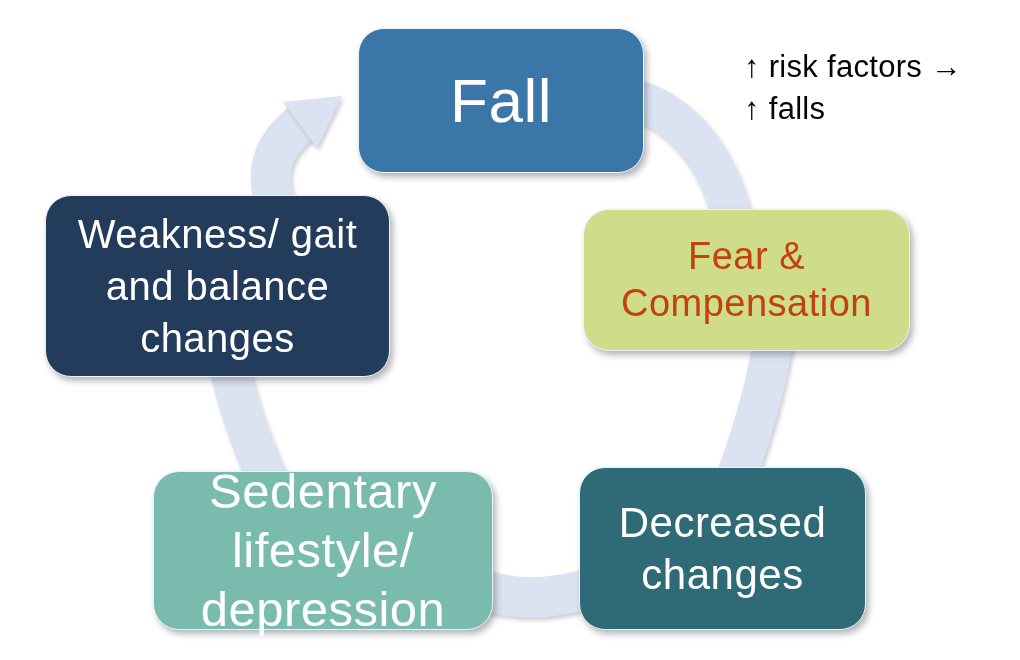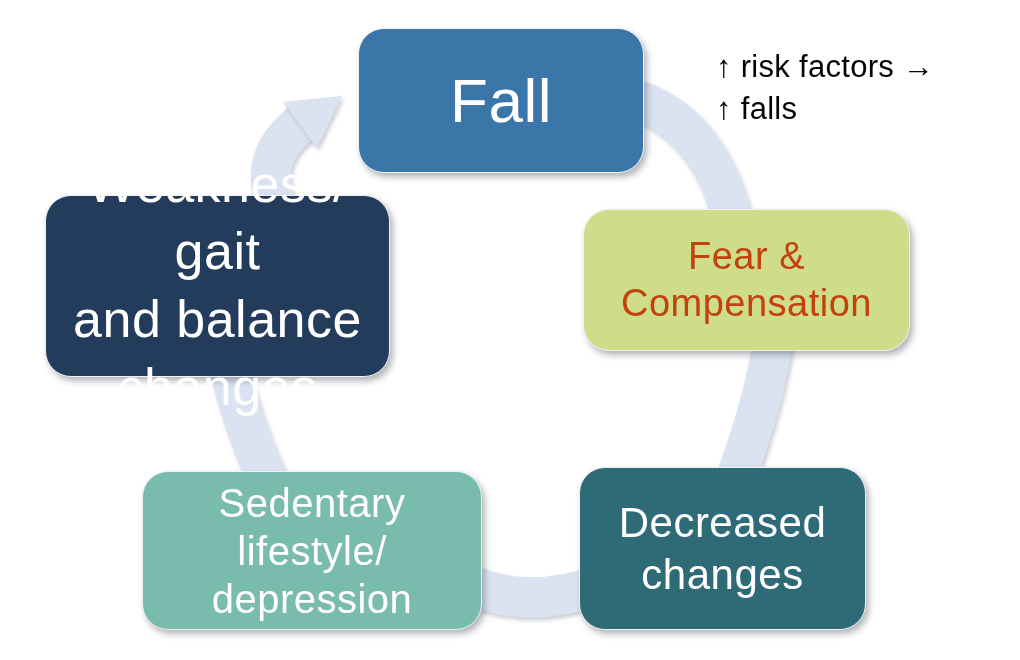--- a/index.html
+++ b/index.html
@@ -20,22 +20,22 @@
     box-shadow:3px 4px 6px rgba(85,90,100,.45);
     text-align:center;
     white-space:pre-line;
     letter-spacing:.5px;
     box-sizing:border-box;
     padding:6px 10px;
   }
   #node-fall      {left:358px;top:28px; width:286px;height:145px;font-size:62px;}
   #node-fear      {left:583px;top:209px;width:327px;height:142px;font-size:38px;line-height:1.24;}
   #node-decreased {left:579px;top:467px;width:287px;height:163px;font-size:42px;line-height:1.22;}
-  #node-sedentary {left:142px;top:471px;width:340px;height:159px;font-size:40px;line-height:1.2;}
-  #node-weakness  {left:45px; top:195px;width:345px;height:182px;font-size:52px;line-height:1.3;}
+  #node-sedentary {left:153px;top:471px;width:340px;height:159px;font-size:49px;line-height:1.2;}
+  #node-weakness  {left:45px; top:195px;width:345px;height:182px;font-size:40px;line-height:1.3;}
   #annotation{
     position:absolute;z-index:2;
     left:716px;top:46px;
     font-size:31px;line-height:1.34;
     color:#050505;
     white-space:pre-line;
     letter-spacing:.3px;
   }
 </style>
 </head>
@@ -63,16 +63,16 @@
 changes</div>
 
   <div class="node" id="node-sedentary" style="background-color: rgb(121, 188, 174); color: rgb(255, 255, 255);">Sedentary
 lifestyle/
 depression</div>
 
   <div class="node" id="node-weakness" style="background-color: rgb(35, 60, 92); color: rgb(255, 255, 255);">Weakness/ gait
 and balance
 changes</div>
 
-  <div id="annotation" style="color: rgb(5, 5, 5);">↑ risk factors →
+  <div id="annotation" style="color: rgb(5, 5, 5); margin-left: 28px;">↑ risk factors →
 ↑ falls</div>
 
 </div>
 
 </body></html>

